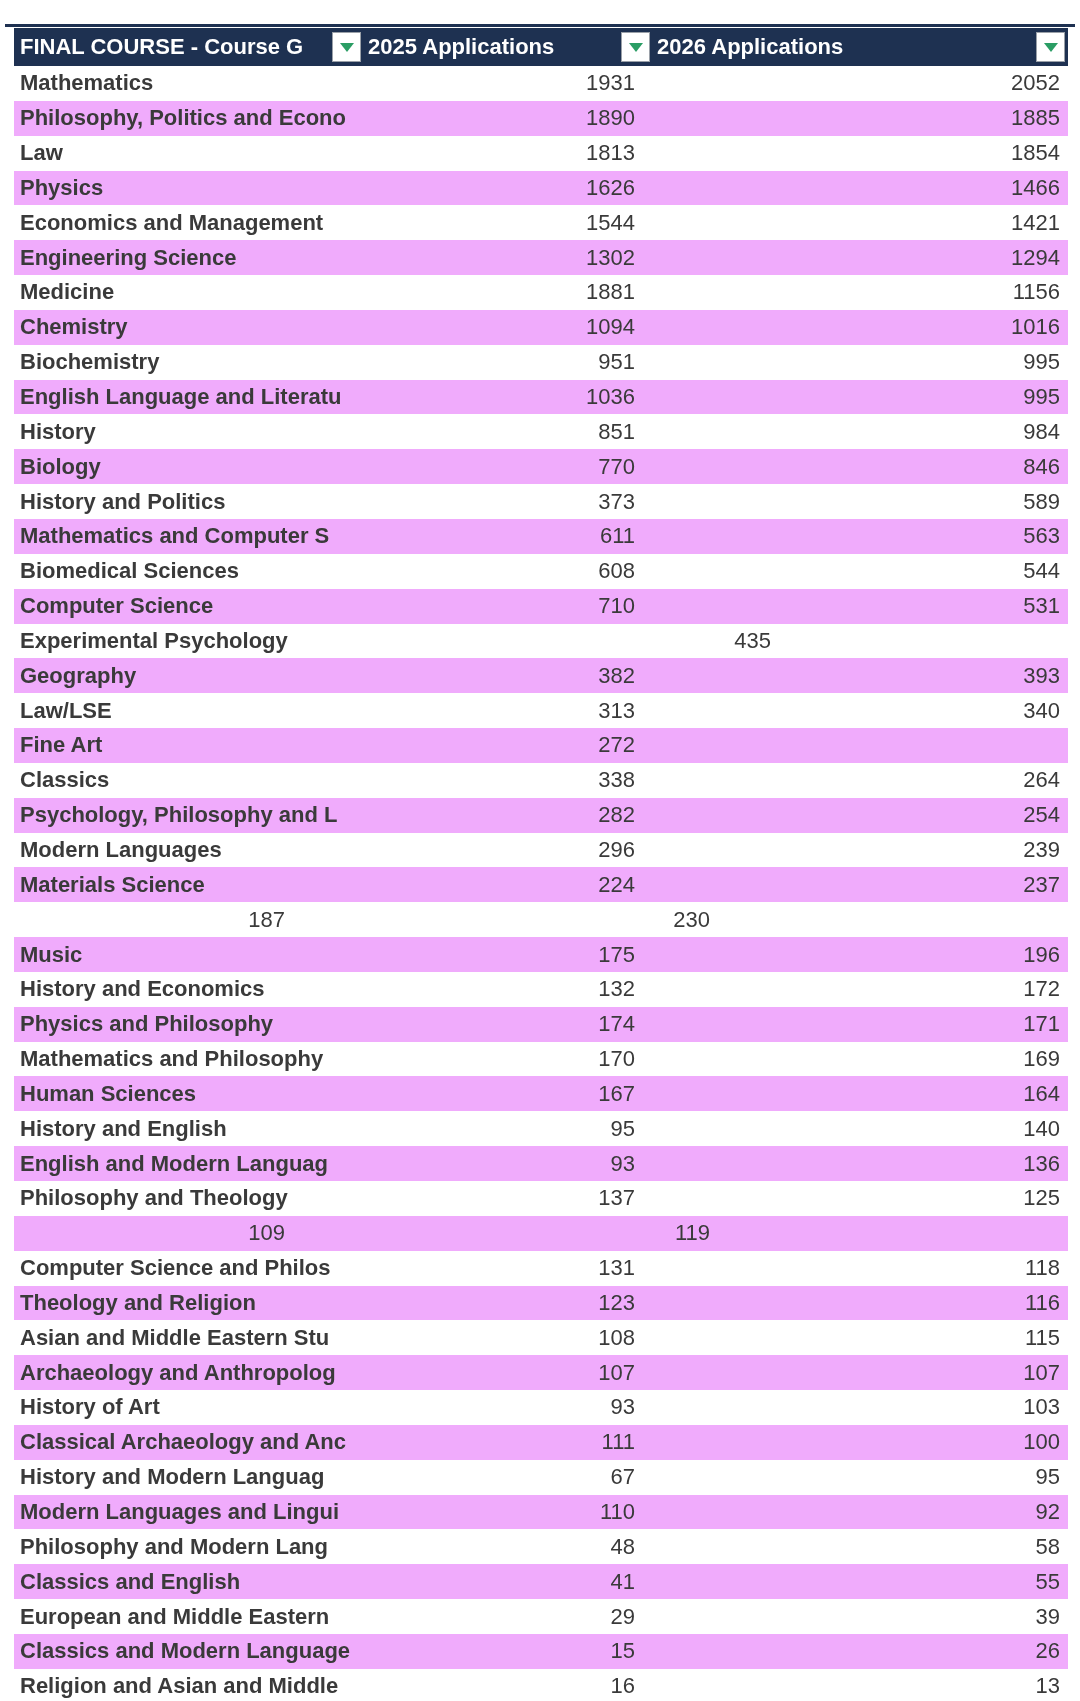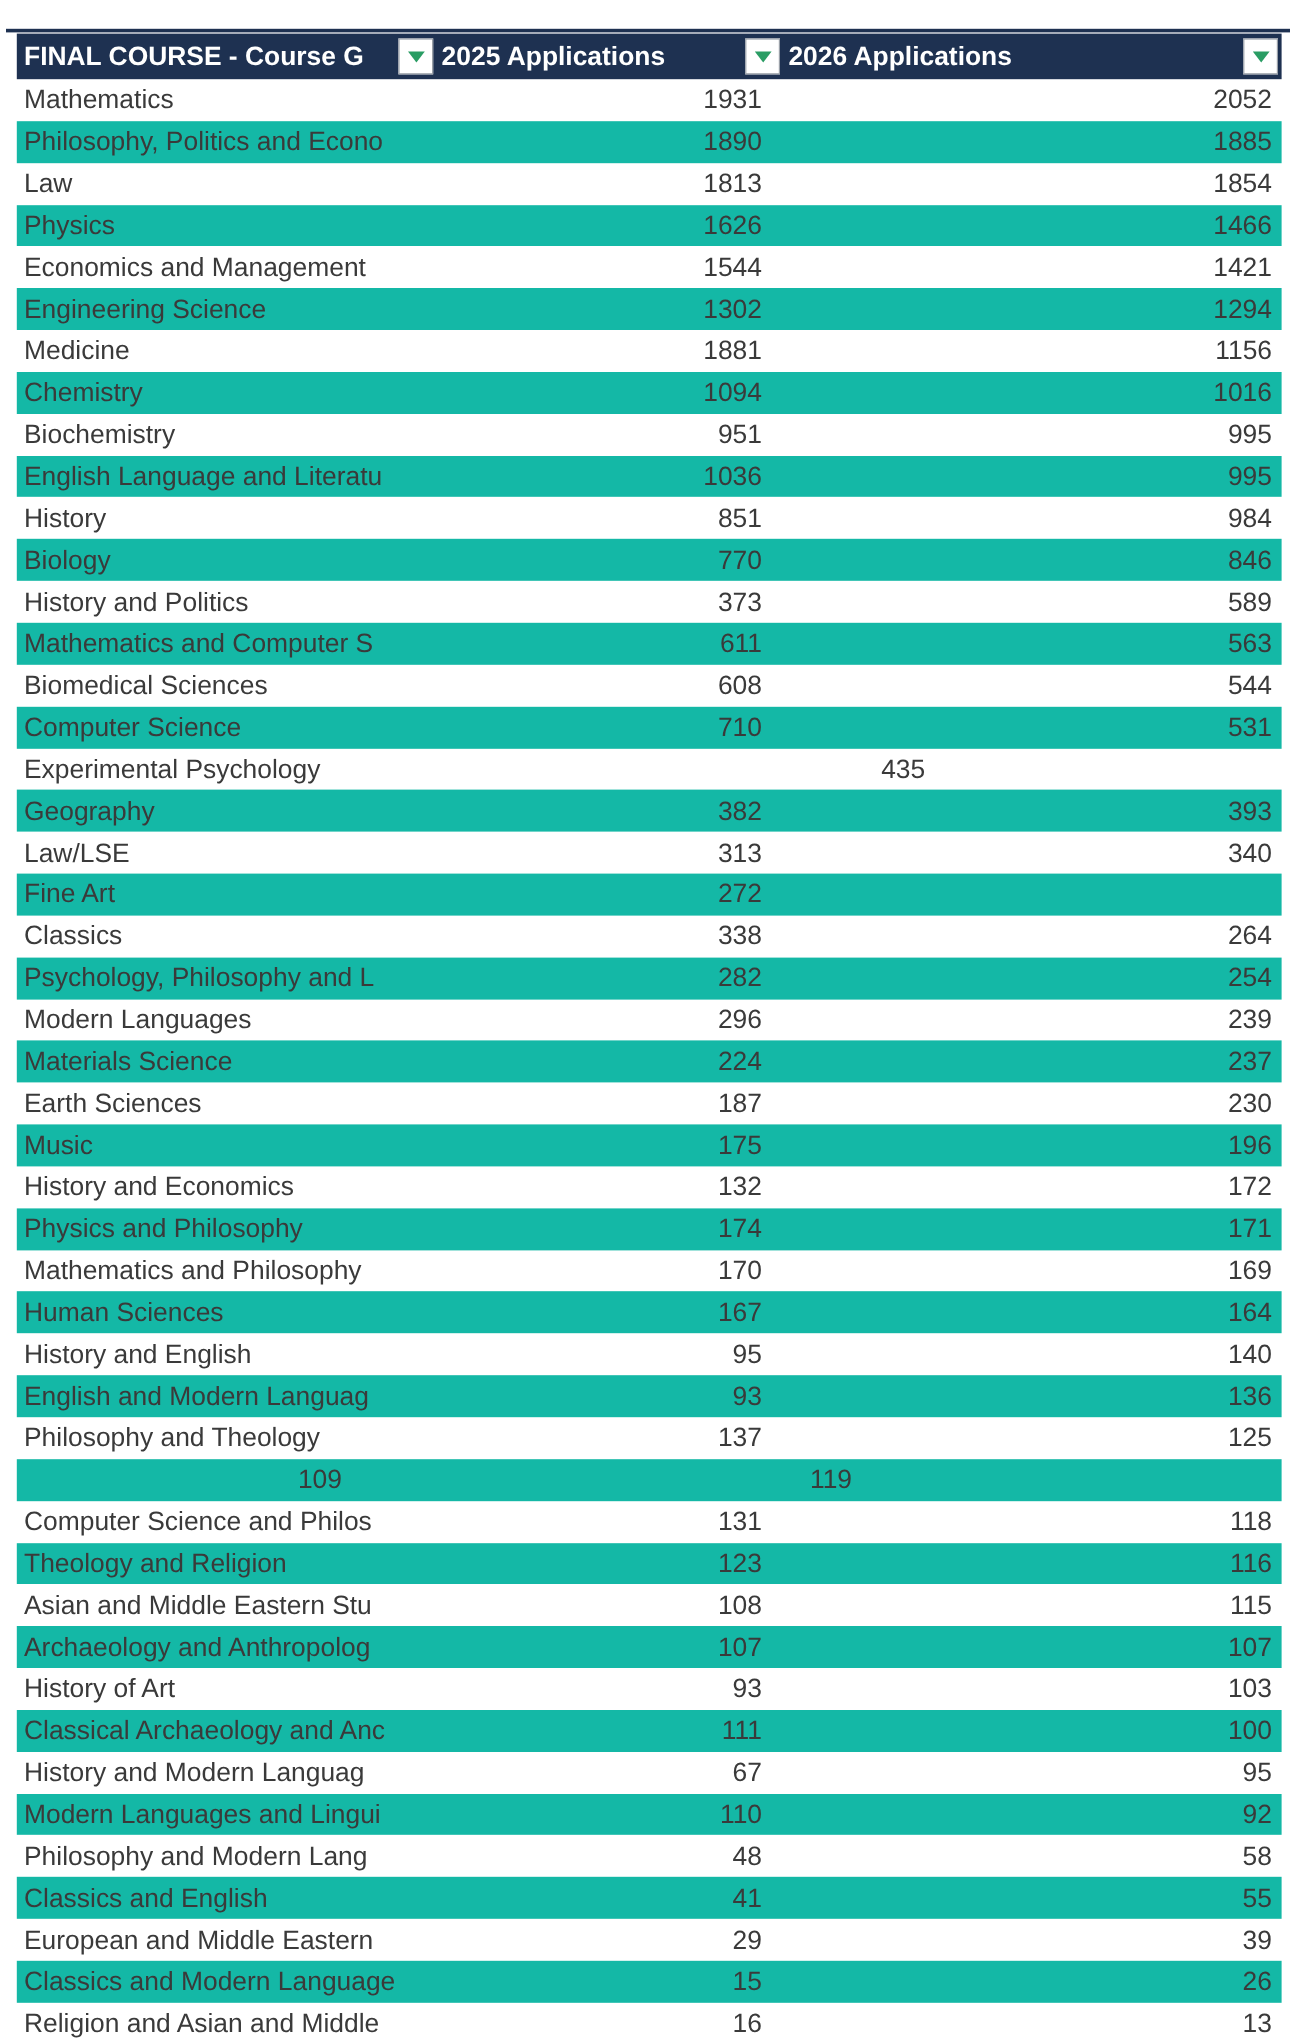--- a/index.html
+++ b/index.html
@@ -33,26 +33,26 @@
     display:flex; align-items:center; justify-content:center;
   }
   .tri {
     width:0; height:0;
     border-left:7px solid transparent; border-right:7px solid transparent;
     border-top:9px solid #2a9d64;
   }
   .row {
     display:flex; height:34.85px;
   }
-  .row.stripe { background:#14b8a6; }
+  .row.stripe { background:#f0abfc; }
   .cell {
     display:flex; align-items:center; font-size:22px; color:#3a3a3a;
     white-space:nowrap; overflow:hidden;
   }
-  .cell.c1 { padding-left:6px; }
+  .cell.c1 { padding-left:6px;font-weight:bold; }
   .cell.num { justify-content:flex-end; }
   .cell.c2 { padding-right:18px; }
   .cell.c3 { padding-right:8px; }
 </style>
 </head>
 <body>
 
 <div class="canvas">
 
   <div class="topline"></div>
@@ -193,21 +193,20 @@
     <div class="cell c1">Modern Languages</div>
     <div class="cell c2 num">296</div>
     <div class="cell c3 num">239</div>
   </div>
         <div class="row stripe">
     <div class="cell c1">Materials Science</div>
     <div class="cell c2 num">224</div>
     <div class="cell c3 num">237</div>
   </div>
         <div class="row">
-    <div class="cell c1">Earth Sciences</div>
     <div class="cell c2 num">187</div>
     <div class="cell c3 num">230</div>
   </div>
         <div class="row stripe">
     <div class="cell c1">Music</div>
     <div class="cell c2 num">175</div>
     <div class="cell c3 num">196</div>
   </div>
         <div class="row">
     <div class="cell c1">History and Economics</div>

